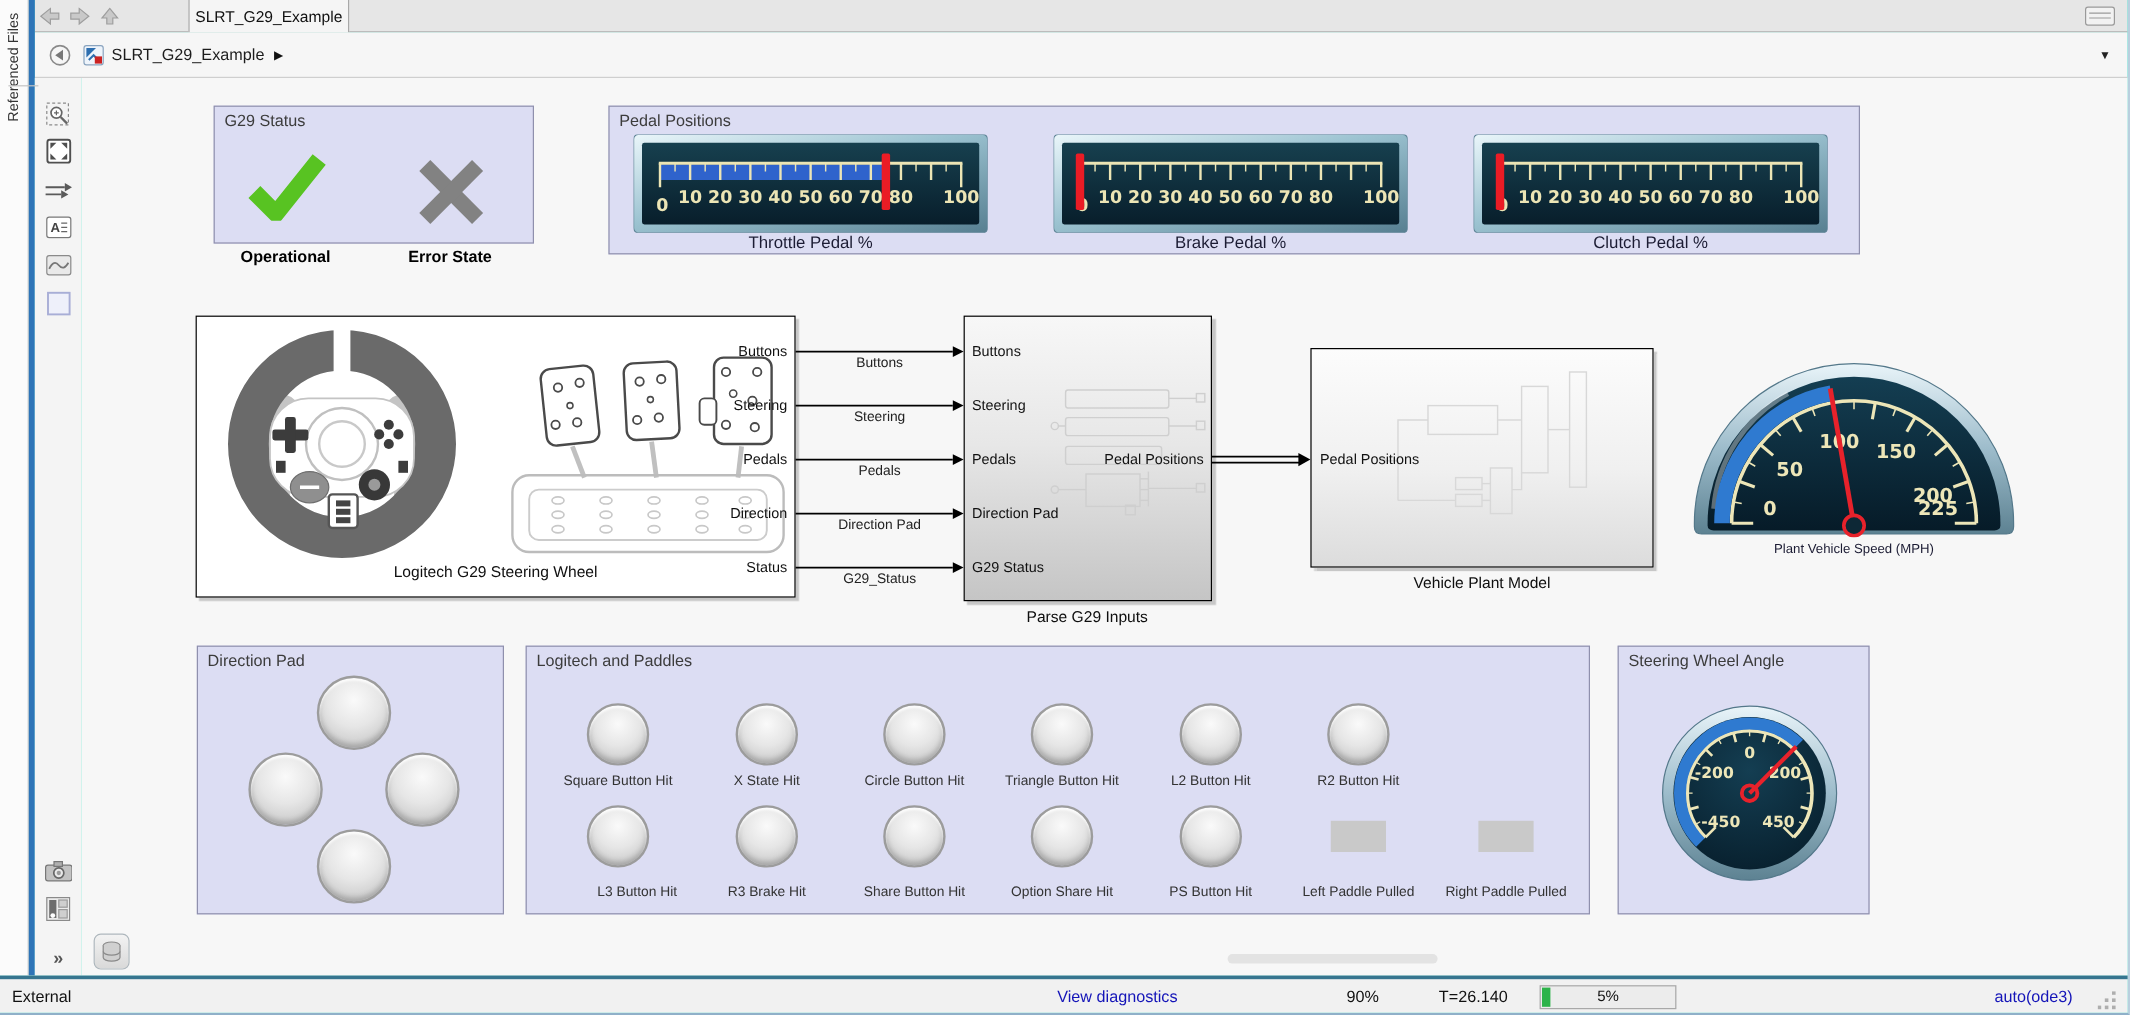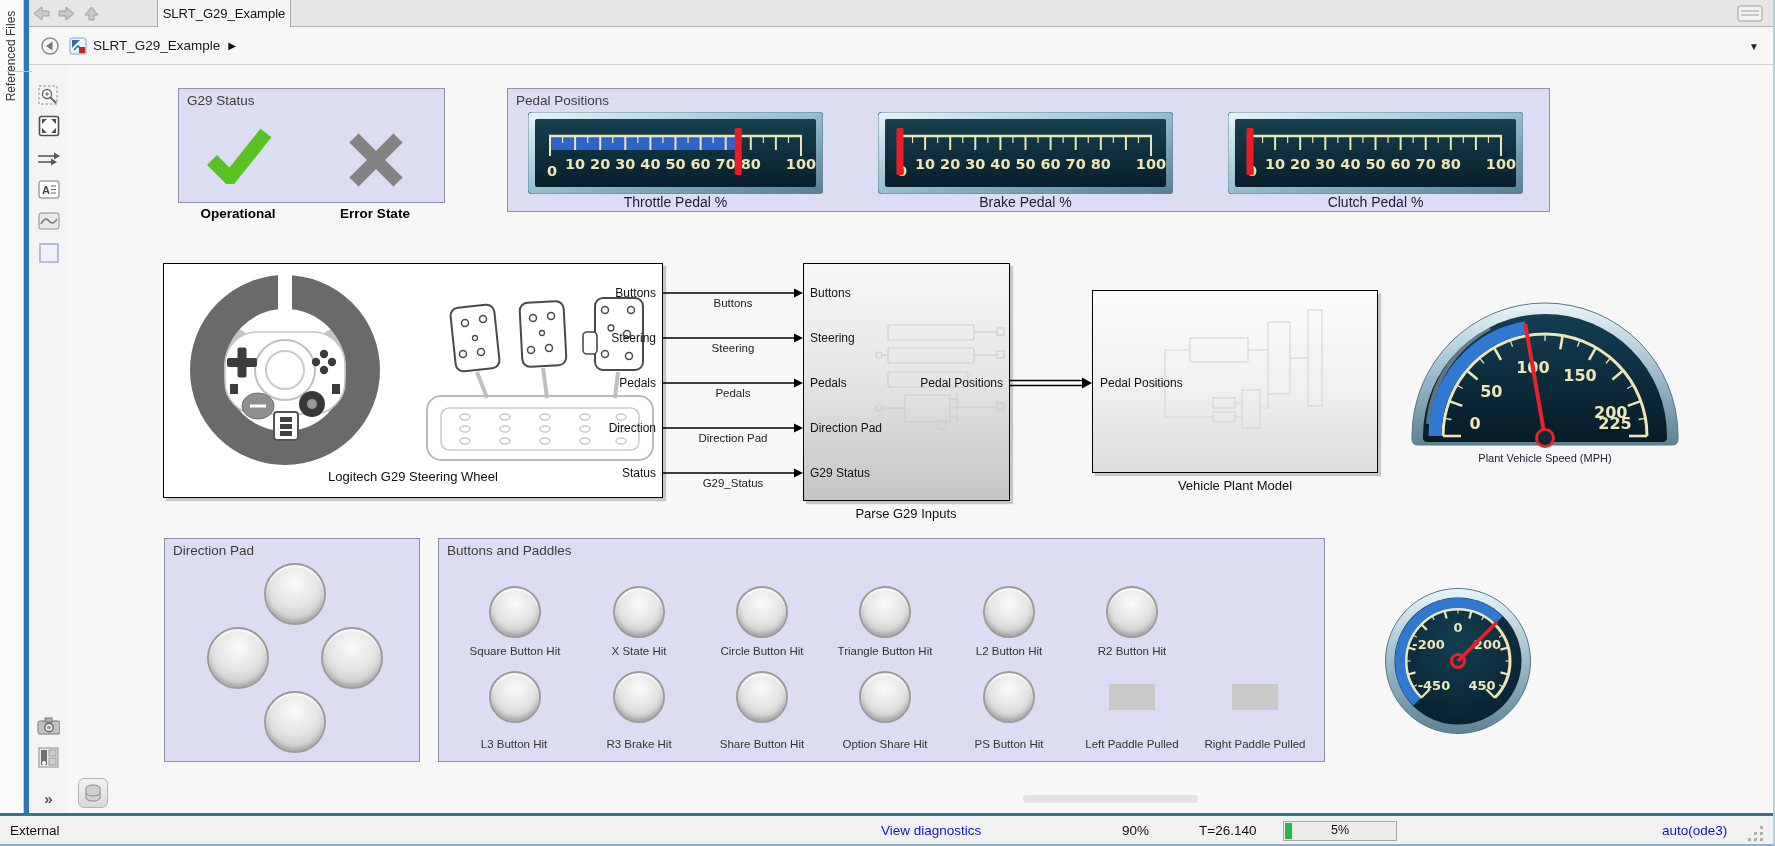--- a/index.html
+++ b/index.html
@@ -569,21 +569,21 @@
 
   <div class="panel" style="left:164px; top:538px; width:256px; height:224px">
     <div class="panel-title">Direction Pad</div>
   </div>
   <div class="lamp lamp-lg" style="left:264px; top:563px"></div>
   <div class="lamp lamp-lg" style="left:207px; top:627px"></div>
   <div class="lamp lamp-lg" style="left:321px; top:627px"></div>
   <div class="lamp lamp-lg" style="left:264px; top:691px"></div>
 
   <div class="panel" style="left:438px; top:538px; width:887px; height:224px">
-    <div class="panel-title">Buttons and Paddles</div>
+    <div class="panel-title">Logitech and Paddles</div>
   </div>
   <div class="lamp lamp-sm" style="left:489px; top:586px"></div>
   <div class="lamp lamp-sm" style="left:613px; top:586px"></div>
   <div class="lamp lamp-sm" style="left:736px; top:586px"></div>
   <div class="lamp lamp-sm" style="left:859px; top:586px"></div>
   <div class="lamp lamp-sm" style="left:983px; top:586px"></div>
   <div class="lamp lamp-sm" style="left:1106px; top:586px"></div>
   <div class="btn-label" style="left:456px; top:645px">Square Button Hit</div>
   <div class="btn-label" style="left:580px; top:645px">X State Hit</div>
   <div class="btn-label" style="left:703px; top:645px">Circle Button Hit</div>
@@ -591,28 +591,31 @@
   <div class="btn-label" style="left:950px; top:645px">L2 Button Hit</div>
   <div class="btn-label" style="left:1073px; top:645px">R2 Button Hit</div>
 
   <div class="lamp lamp-sm" style="left:489px; top:671px"></div>
   <div class="lamp lamp-sm" style="left:613px; top:671px"></div>
   <div class="lamp lamp-sm" style="left:736px; top:671px"></div>
   <div class="lamp lamp-sm" style="left:859px; top:671px"></div>
   <div class="lamp lamp-sm" style="left:983px; top:671px"></div>
   <div class="paddle-rect" style="left:1109px; top:684px"></div>
   <div class="paddle-rect" style="left:1232px; top:684px"></div>
-  <div class="btn-label" style="left:455px; top:738px">L3 Button Hit</div>
+  <div class="btn-label" style="left:472px; top:738px">L3 Button Hit</div>
   <div class="btn-label" style="left:580px; top:738px">R3 Brake Hit</div>
   <div class="btn-label" style="left:703px; top:738px">Share Button Hit</div>
   <div class="btn-label" style="left:826px; top:738px">Option Share Hit</div>
   <div class="btn-label" style="left:950px; top:738px">PS Button Hit</div>
   <div class="btn-label" style="left:1073px; top:738px">Left Paddle Pulled</div>
   <div class="btn-label" style="left:1196px; top:738px">Right Paddle Pulled</div>
 
+  <div class="panel" style="left:1348px; top:538px; width:210px; height:224px">
+    <div class="panel-title">Steering Wheel Angle</div>
+  </div>
   <svg id="dial-svg" class="abs" style="left:1383px; top:586px" width="150" height="150" viewBox="0 0 150 150">
     <defs>
       <linearGradient id="dgrim" x1="0" y1="0" x2="0" y2="1">
         <stop offset="0" stop-color="#e9f4f9"></stop>
           <stop offset="0.5" stop-color="#9dbccb"></stop>
           <stop offset="1" stop-color="#5d8292"></stop>
       </linearGradient>
       <radialGradient id="dgface" cx="0.5" cy="0.35" r="0.8">
         <stop offset="0" stop-color="#143e52"></stop>
           <stop offset="1" stop-color="#061b28"></stop>

